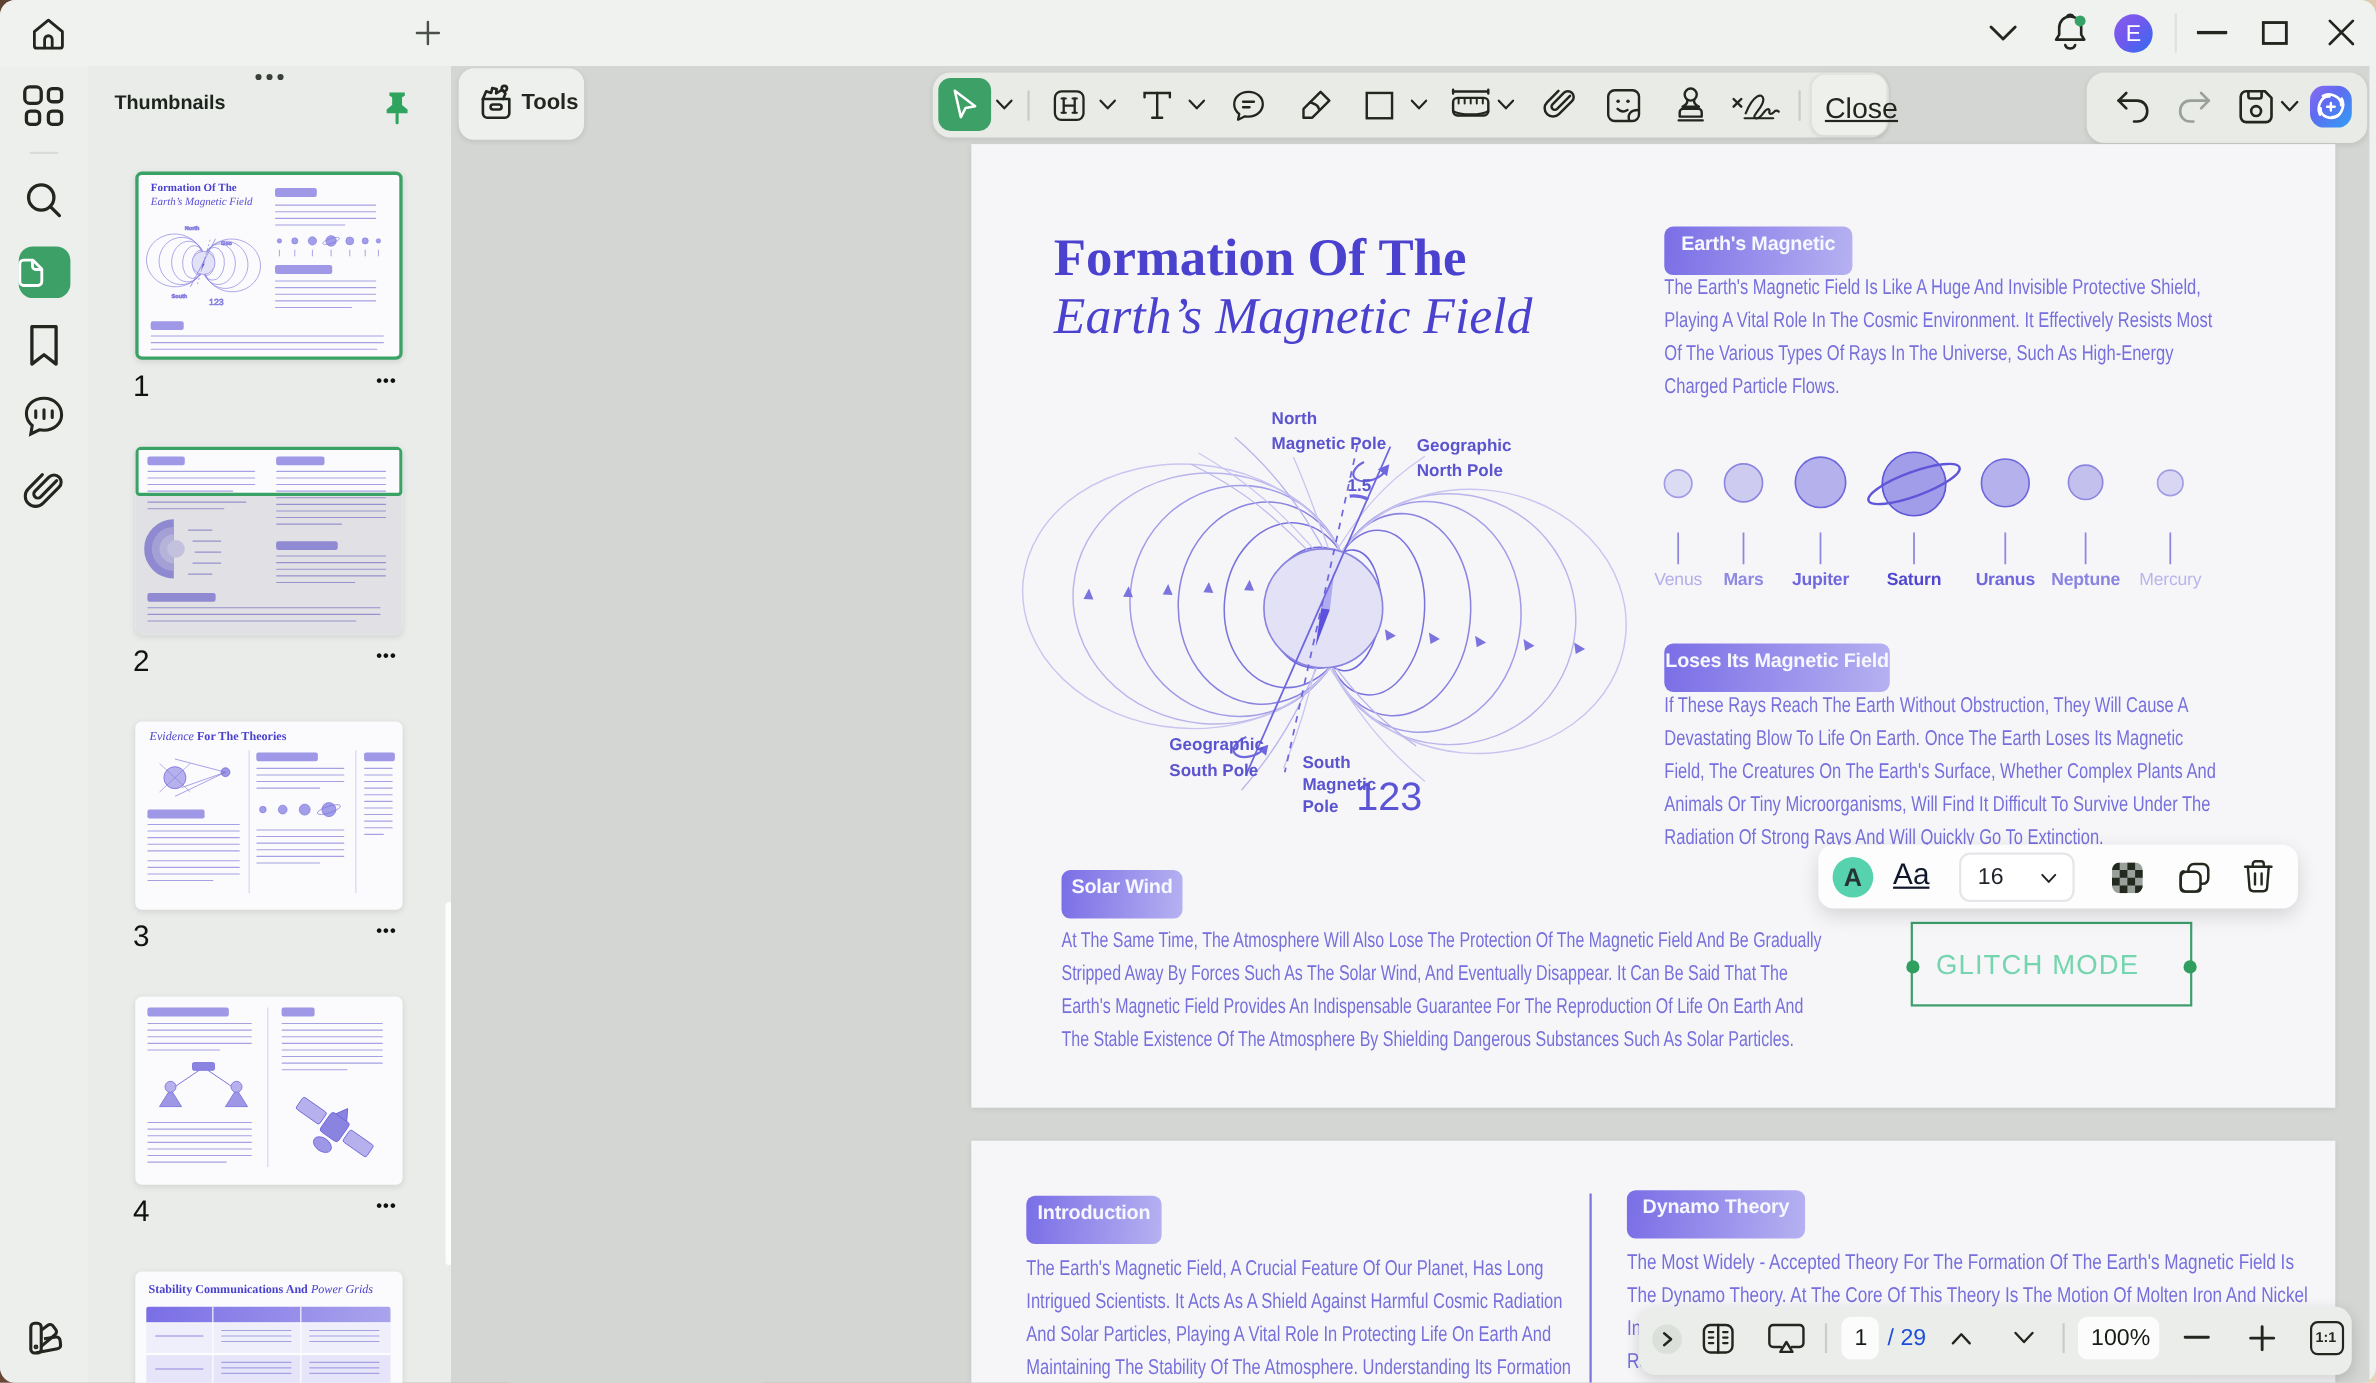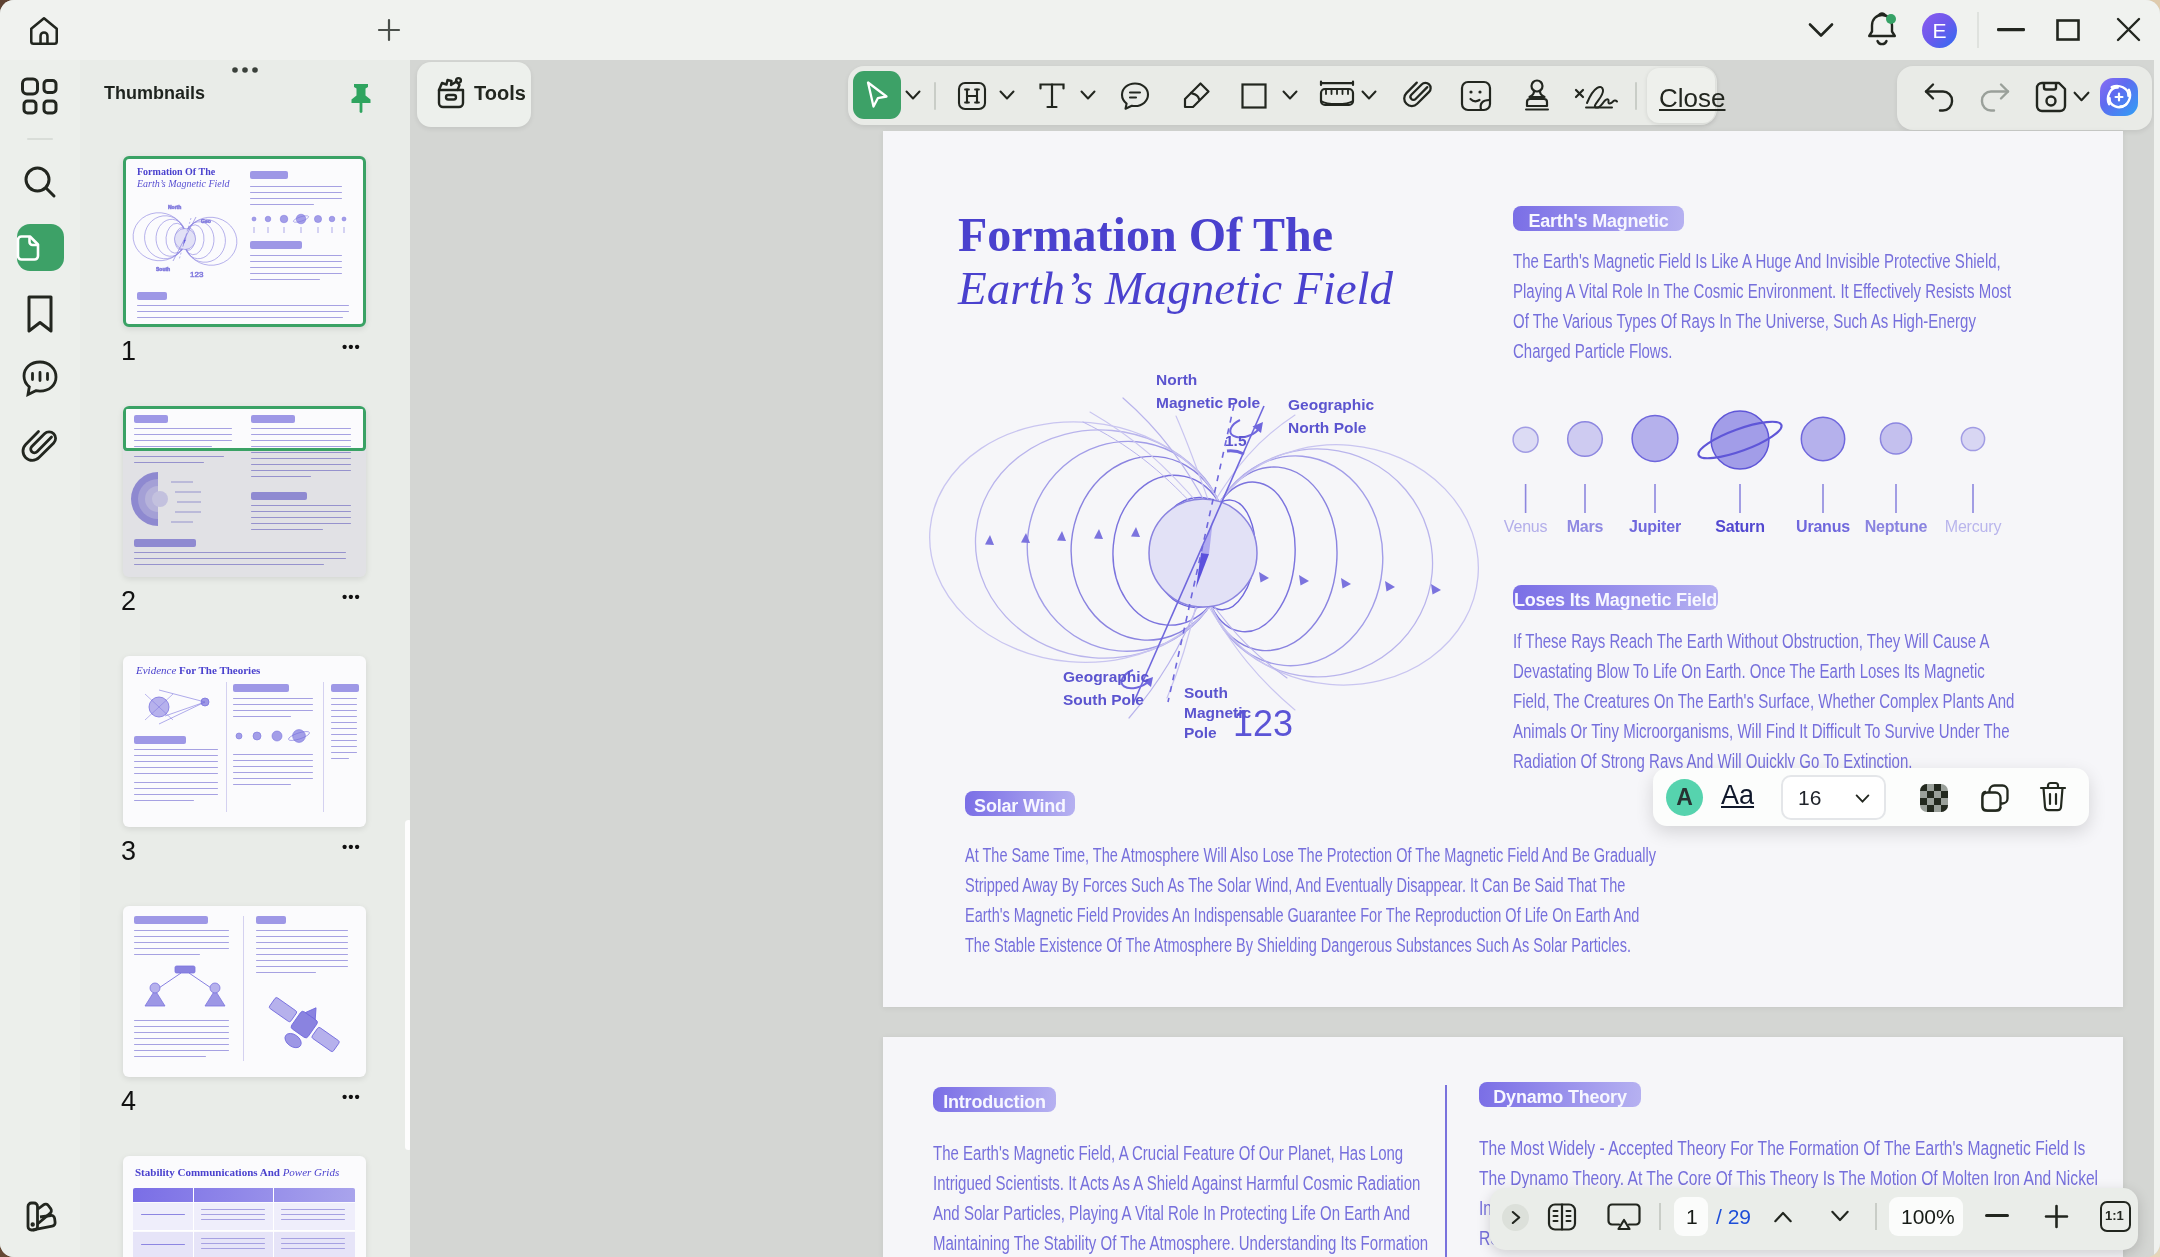--- a/index.html
+++ b/index.html
@@ -38,21 +38,21 @@
   #selbtn { position:absolute; left:5px; top:5px; width:48px; height:48px; background:#3da167; border-radius:11px; }
   .tbsep { position:absolute; top:16px; width:2px; height:28px; background:#c9cdc7; border-radius:1px; }
   #closebtn { position:absolute; left:799px; top:2px; width:68px; height:55px; background:#eef0ec; border-radius:12px; box-shadow:0 1px 4px rgba(0,0,0,0.10); }
   #closebtn span { position:absolute; left:12px; top:15px; font-size:26px; color:#22261f;text-decoration:underline; }
   #righttb { position:absolute; left:1897px; top:66px; width:255px; height:64px; background:#e9ebe7; border-radius:16px; box-shadow:0 2px 5px rgba(0,0,0,0.08); }
   
   #page1 { position:absolute; left:883px; top:131px; width:1240px; height:876px; background:#f6f6f9; box-shadow:0 1px 6px rgba(0,0,0,0.07); }
   #page2 { position:absolute; left:883px; top:1037px; width:1240px; height:220px; background:#f6f6f9; box-shadow:0 1px 6px rgba(0,0,0,0.07); }
   #t1 { position:absolute; left:75px; top:76px; font-family:"Liberation Serif", serif; font-size:48px; font-weight:bold; color:#4a41ce; white-space:nowrap; }
   #t2 { position:absolute; left:75px; top:130px; font-family:"Liberation Serif", serif; font-size:47px; font-style:italic; color:#4a41ce; white-space:nowrap; }
-  .tag { position:absolute; background:linear-gradient(95deg,#7a6ee6 0%, #b6b1f1 100%); color:#f7f7ff; font-weight:bold; border-radius:8px; white-space:nowrap; text-align:center; overflow:hidden; font-size:18px; height:25px; line-height:31px; letter-spacing:-0.2px; }
+  .tag { position:absolute; background:linear-gradient(95deg,#7a6ee6 0%, #b6b1f1 100%); color:#f7f7ff; font-weight:bold; border-radius:8px; white-space:nowrap; text-align:center; overflow:hidden; font-size:18px; height:44px; line-height:31px; letter-spacing:-0.2px; }
   .body-txt { position:absolute; color:#766fdc; font-size:19.5px; line-height:30px; letter-spacing:0px; white-space:nowrap; transform:scaleX(0.77); transform-origin:0 0; }
   
   #fmtbar { position:absolute; left:1653px; top:768px; width:436px; height:58px; background:#fcfdfc; border-radius:14px; box-shadow:0 6px 18px rgba(0,0,0,0.14); z-index:5; }
   #fmtA { position:absolute; left:13px; top:11px; width:37px; height:37px; border-radius:50%; background:#56d3ae; color:#273232; font-size:23px; font-weight:bold; text-align:center; line-height:37px; }
   #fmtAa { position:absolute; left:68px; top:12px; font-size:27px; color:#0f172a;text-decoration:underline; }
   #fmtsize { position:absolute; left:128px; top:7px; width:105px; height:45px; border:2px solid #e4e6e9; border-radius:10px; background:#fff; }
   #fmtsize span { position:absolute; left:15px; top:9px; font-size:21px; color:#20242b; }
   
   #glitch { position:absolute; left:1737px; top:838px; width:256px; height:77px; border:2px solid #3d9e6b; z-index:4; }
   #glitch .gt { position:absolute; left:21px; top:23px; font-size:25px; color:#75d5ae; letter-spacing:1px; white-space:nowrap; }
@@ -612,20 +612,25 @@
         <rect x="9.5" y="2.5" width="18" height="18" rx="5"></rect>
         <path d="M20.5 24 v0.5 a3 3 0 0 1 -3 3 H5.5 a3 3 0 0 1 -3 -3 V12 a3 3 0 0 1 3 -3 H6" fill="none"></path>
         <rect x="2.5" y="9.5" width="18" height="18" rx="5" fill="#fcfdfc"></rect>
       </svg>
     <svg style="position:absolute;left:386px;top:13px" width="28" height="32" viewBox="0 0 28 32" fill="none" stroke="#23291f" stroke-width="2.2" stroke-linecap="round" stroke-linejoin="round">
         <path d="M2 7 h24 M9 7 V4.5 a2.5 2.5 0 0 1 2.5 -2.5 h5 A2.5 2.5 0 0 1 19 4.5 V7"></path>
         <path d="M4.5 7 l1.5 19 a3.5 3.5 0 0 0 3.5 3.2 h9 a3.5 3.5 0 0 0 3.5 -3.2 L23.5 7"></path>
         <path d="M11 13 v10 M17 13 v10"></path>
       </svg>
   </div>
+  <div id="glitch">
+    <div class="gt">GLITCH MODE</div>
+    <div class="ghandle" style="left:-6px;"></div>
+    <div class="ghandle" style="right:-6px;"></div>
+  </div>
   <div id="navbar">
     <div style="position:absolute;left:12px;top:16px;width:27px;height:27px;border-radius:50%;background:#dce0da;">
       <svg style="position:absolute;left:9px;top:6px" width="10" height="15" viewBox="0 0 11 16" fill="none" stroke="#22261f" stroke-width="2.4" stroke-linecap="round" stroke-linejoin="round">
           <path d="M2 2 l7 6 -7 6"></path>
         </svg>
     </div>
     <svg style="position:absolute;left:56px;top:13px" width="32" height="32" viewBox="0 0 32 32" fill="none" stroke="#22261f" stroke-width="2.2" stroke-linecap="round">
         <rect x="3" y="3.5" width="26" height="25" rx="6"></rect>
         <path d="M16 3.5 v25"></path>
         <path d="M7.5 10 h4 M7.5 15 h4 M7.5 20 h4 M20.5 10 h4 M20.5 15 h4 M20.5 20 h4" stroke-width="2"></path>

